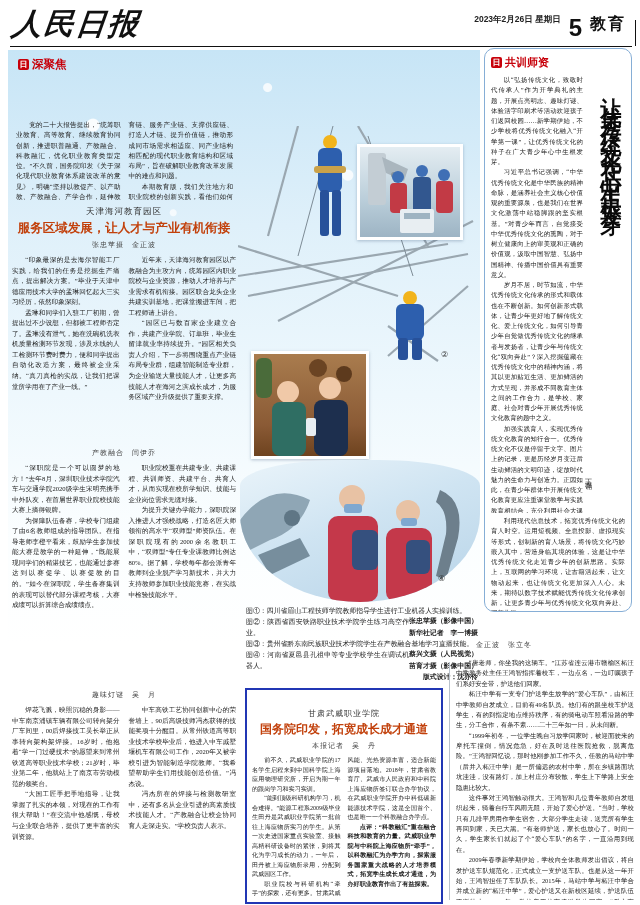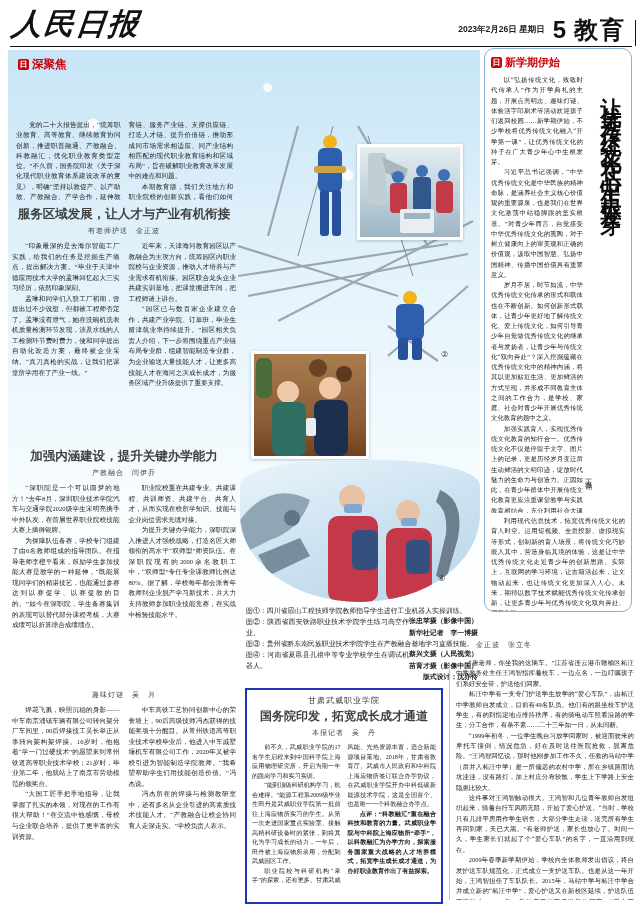--- a/index.html
+++ b/index.html
@@ -1,24 +1,24 @@
 <!DOCTYPE html>
 <html><head>
 <meta charset="utf-8">
 <style>
   html,body{margin:0;padding:0;background:#fff;}
   .page{position:relative;width:640px;height:905px;background:#fff;overflow:hidden;
         font-family:"Liberation Serif",serif;color:#111;}
   
   .masthead{position:absolute;left:12px;top:4px;font-family:"DejaVu Serif",serif;
             font-weight:900;font-style:italic;font-size:30px;letter-spacing:2px;transform:skewX(-6deg);}
-  .head-right{position:absolute;right:14px;top:14px;display:flex;align-items:center;gap:8px;}
+  .head-right{position:absolute;right:14px;top:14px;display:flex;align-items:flex-start;gap:8px;}
   .head-date{font-size:8.5px;font-weight:bold;color:#222;font-family:"Liberation Sans",sans-serif;}
   .page-num{font-size:24px;font-weight:900;font-family:"Liberation Sans",sans-serif;}
-  .page-sec{font-size:24px;font-weight:900;font-family:Liberation Mono, monospace;letter-spacing:2px;}
+  .page-sec{font-size:16px;font-weight:900;font-family:Liberation Mono, monospace;letter-spacing:2px;}
   .head-rule{position:absolute;left:10px;top:46px;width:622px;border-top:1.6px solid #111;}
   .head-tick{position:absolute;right:4px;top:20px;height:26px;border-right:1.6px solid #111;}
   
   .focus-bg{position:absolute;left:8px;top:50px;width:472px;height:626px;
     background:
       radial-gradient(circle at 18% 12%, rgba(255,255,255,.9) 0 6px, rgba(255,255,255,0) 7px),
       radial-gradient(circle at 55% 6%, rgba(255,255,255,.8) 0 4px, rgba(255,255,255,0) 5px),
       radial-gradient(circle at 72% 20%, rgba(255,255,255,.8) 0 5px, rgba(255,255,255,0) 6px),
       radial-gradient(circle at 35% 26%, rgba(255,255,255,.7) 0 3px, rgba(255,255,255,0) 4px),
       linear-gradient(180deg,#c7e5f6 0%,#dff0fa 28%,#eef8fd 55%,#fbfeff 78%,#ffffff 95%);}
@@ -29,21 +29,21 @@
   .focus-label{left:18px;top:57px;font-size:11.5px;}
   .main-headline{position:absolute;left:8px;top:64px;width:472px;text-align:center;
       font-family:"Liberation Sans",sans-serif;font-weight:900;font-size:33px;letter-spacing:1px;color:#0a0a0a;}
   .intro{position:absolute;left:16px;top:120px;width:217px;height:84px;overflow:hidden;
          column-count:2;column-gap:8px;font-size:6.6px;line-height:1.56;text-align:justify;color:#222;}
   .intro p{margin:0;text-indent:2em;}
   
   .art{position:absolute;font-family:"Liberation Serif",serif;}
   .kicker{text-align:center;font-size:8.5px;color:#333;letter-spacing:1px;margin:0 0 2px;}
   .art-head{text-align:center;font-family:"Liberation Sans",sans-serif;font-weight:900;
-            font-size:12.5px;margin:0 0 3px;color:#404040;}
+            font-size:12.5px;margin:0 0 3px;color:#c2410c;}
   .byline{text-align:center;font-size:7px;color:#444;margin:0 0 5px;letter-spacing:1px;}
   .cols2{column-count:2;column-gap:9px;font-size:6.6px;line-height:1.6;text-align:justify;overflow:hidden;color:#1a1a1a;}
   .cols2 p{margin:0;text-indent:2em;}
   
   .photo{position:absolute;}
   .framed{border:3px solid #fff;box-shadow:0 1px 3px rgba(60,90,120,.35);}
   .ph1{left:357px;top:144px;width:100px;height:90px;background:linear-gradient(180deg,#e4edf2,#b9cdd9 60%,#9db4c4);}
   .ph3{left:251px;top:351px;width:112px;height:102px;background:linear-gradient(180deg,#a97c4e,#8a5a35 70%,#6e431f);}
   .ph2{left:238px;top:126px;width:244px;height:236px;}
   .ph4{left:240px;top:460px;width:240px;height:142px;overflow:hidden;
@@ -71,21 +71,21 @@
   
   .guard-head{position:absolute;left:452px;top:616px;width:184px;text-align:center;
       font-family:"Liberation Sans",sans-serif;font-weight:900;font-size:15px;color:#0a0a0a;}
   .guard-byline{position:absolute;left:452px;top:640px;width:184px;font-size:7px;color:#444;letter-spacing:1px;padding-left:24px;}
   .guard-body{position:absolute;left:456px;top:658px;width:178px;height:242px;overflow:hidden;
       font-size:6.4px;line-height:1.62;text-align:justify;color:#1a1a1a;}
   .guard-body p{margin:0;text-indent:2em;}
   .vline{position:absolute;left:449px;top:662px;height:238px;border-left:1px solid #b9c2cc;}
   
   .gansu-box{position:absolute;left:245px;top:688px;width:198px;height:216px;border:2.5px solid #2136b4;
-      background:#fff;box-sizing:border-box;padding:5px 5px 2px;overflow:hidden;}
+      background:#fff;box-sizing:border-box;padding:18px 5px 2px;overflow:hidden;}
   .gansu-box .kicker{font-size:8px;}
   .gansu-box .art-head{font-size:12px;}
   .gansu-box .cols2{column-gap:7px;font-size:6.1px;line-height:1.56;height:148px;}
   .gansu-comment{font-weight:bold;}
   svg{display:block;}
 </style>
 </head>
 <body>
 
 <div class="page">
@@ -107,32 +107,32 @@
   </div>
 
 
   <div class="intro">
     <p>党的二十大报告提出，“统筹职业教育、高等教育、继续教育协同创新，推进职普融通、产教融合、科教融汇，优化职业教育类型定位。”不久前，国务院印发《关于深化现代职业教育体系建设改革的意见》，明确“坚持以教促产、以产助教、产教融合、产学合作，延伸教育链、服务产业链、支撑供应链、打造人才链、提升价值链，推动形成同市场需求相适应、同产业结构相匹配的现代职业教育结构和区域布局”，旨在破解职业教育改革发展中的难点和问题。</p>
     <p>本期教育版，我们关注地方和职业院校的创新实践，看他们如何推进改革，着力探索现代职业教育体系建设新模式，培养更多高素质技术技能人才、能工巧匠、大国工匠。</p>
 
   </div>
 
   <div class="art" style="left:12px;top:206px;width:224px;">
+    <p class="kicker">天津海河教育园区</p>
     <p class="art-head">服务区域发展，让人才与产业有机衔接</p>
-    <p class="byline">有老师护送　金正波</p>
+    <p class="byline">张忠苹摄　金正波</p>
     <div class="cols2" style="height:188px;">
       <p>“印象最深的是去海尔智能工厂实践，给我们的任务是挖掘生产痛点，提出解决方案。”毕业于天津中德应用技术大学的孟琳回忆起大三实习经历，依然印象深刻。</p>
       <p>孟琳和同学们入驻工厂初期，曾提出过不少设想，但都被工程师否定了。孟琳没有泄气，她在洗碗机洗衣机质量检测环节发现，涉及水线的人工检测环节费时费力，便和同学提出自动化改造方案，最终被企业采纳。“真刀真枪的实战，让我们把课堂所学用在了产业一线。”</p>
       <p>近年来，天津海河教育园区以产教融合为主攻方向，统筹园区内职业院校与企业资源，推动人才培养与产业需求有机衔接。园区联合龙头企业共建实训基地，把课堂搬进车间，把工程师请上讲台。</p>
       <p>“园区已与数百家企业建立合作，共建产业学院、订单班，毕业生留津就业率持续提升。”园区相关负责人介绍，下一步将围绕重点产业链布局专业群，组建智能制造专业群，为企业输送大量技能人才，让更多高技能人才在海河之滨成长成才，为服务区域产业升级提供了重要支撑。</p>
     </div>
   </div>
 
   <div class="art" style="left:12px;top:448px;width:224px;">
-    <p class="art-head">加强内涵建设，提升关键办学能力</p>
     <p class="byline">产教融合　闫伊乔</p>
     <div class="cols2" style="height:176px;">
       <p>“深职院是一个可以圆梦的地方！”去年8月，深圳职业技术学院汽车与交通学院2020级学生宋明亮携手中外队友，在首届世界职业院校技能大赛上摘得银牌。</p>
       <p>为保障队伍备赛，学校专门组建了由6名教师组成的指导团队。在指导老师李橙平看来，鼓励学生参加技能大赛是教学的一种延伸，“既能展现同学们的精湛技艺，也能通过参赛达到以赛促学、以赛促教的目的。”如今在深职院，学生备赛集训的表现可以替代部分课程考核，大赛成绩可以折算综合成绩绩点。</p>
       <p>职业院校重在共建专业、共建课程、共训师资、共建平台、共育人才，从而实现在校所学知识、技能与企业岗位需求无缝对接。</p>
       <p>为提升关键办学能力，深职院深入推进人才强校战略，打造名匠大师领衔的高水平“双师型”师资队伍。在深职院现有的2000余名教职工中，“双师型”专任专业课教师比例达80%。据了解，学校每年都会派青年教师到企业脱产学习新技术，并大力支持教师参加职业技能竞赛，在实战中检验技能水平。</p>
     </div>
   </div>
 
   <div class="photo ph2">
@@ -232,21 +232,21 @@
     <p class="cap">
       <span>图④：河南省夏邑县孔祖中等专业学校学生在调试机器人。</span>
       <span class="credit">苗育才摄（影像中国）</span>
     </p>
     <p class="design">版式设计：沈亦伶</p>
   </div>
 
   <div class="comm-box">
     <div class="sec-label comm-label">
       <span class="sec-logo">日</span>
-      <span>新学期伊始</span>
+      <span>共训师资</span>
     </div>
     <div class="comm-flex">
       <div class="comm-body">
         <p>以“弘扬传统文化，致敬时代传承人”作为开学典礼的主题，开展点亮明志、趣味灯谜、体验活字印刷术等活动欢迎孩子们返回校园……新学期伊始，不少学校将优秀传统文化融入“开学第一课”，让优秀传统文化的种子在广大青少年心中生根发芽。</p>
         <p>习近平总书记强调，“中华优秀传统文化是中华民族的精神命脉，是涵养社会主义核心价值观的重要源泉，也是我们在世界文化激荡中站稳脚跟的坚实根基。”对青少年而言，自觉接受中华优秀传统文化的熏陶，对于树立健康向上的审美观和正确的价值观，汲取中国智慧、弘扬中国精神、传播中国价值具有重要意义。</p>
         <p>岁月不居，时节如流，中华优秀传统文化传承的形式和载体也在不断创新。如何创新形式载体，让青少年更好地了解传统文化、爱上传统文化，如何引导青少年自觉做优秀传统文化的继承者与发扬者，让青少年与传统文化“双向奔赴”？深入挖掘蕴藏在优秀传统文化中的精神内涵，将其以更加贴近生活、更加鲜活的方式呈现，并形成不同教育主体之间的工作合力，是学校、家庭、社会对青少年开展优秀传统文化教育的题中之义。</p>
         <p>加强实践育人，实现优秀传统文化教育的知行合一。优秀传统文化不仅是停留于文字、图片上的记录，更是历经岁月变迁后生动鲜活的文明印迹，绽放时代魅力的生命力与创造力。正因如此，在青少年群体中开展传统文化教育更应注重课堂教学与实践教育相结合，充分利用社会大课堂资源，让广大青少年在亲身实践中对话历史、感悟文化。一份精心设计的习字作品、一次博物馆里的现场教学、一场触摸旧址的实地考察，都能帮助青少年在润物细无声中得到传统文化的浸润，激发他们对文化传承的热爱。</p>
       </div>
       <div class="comm-titlecol">
         <div class="comm-title">让优秀传统文化在心中生根发芽</div>

